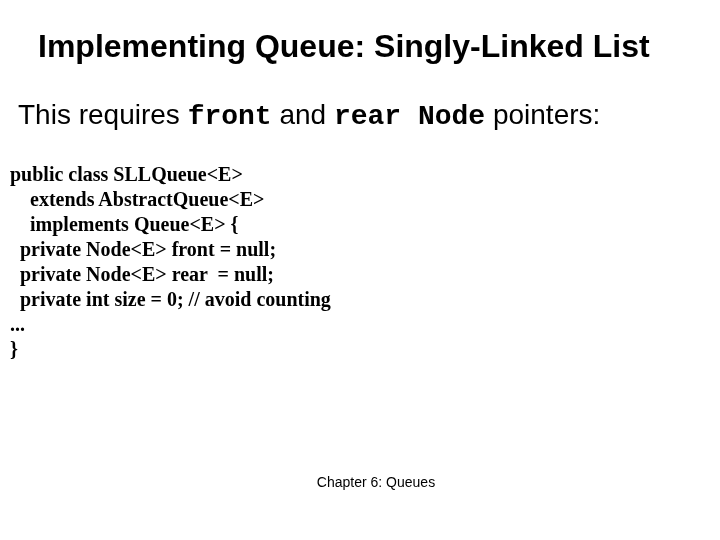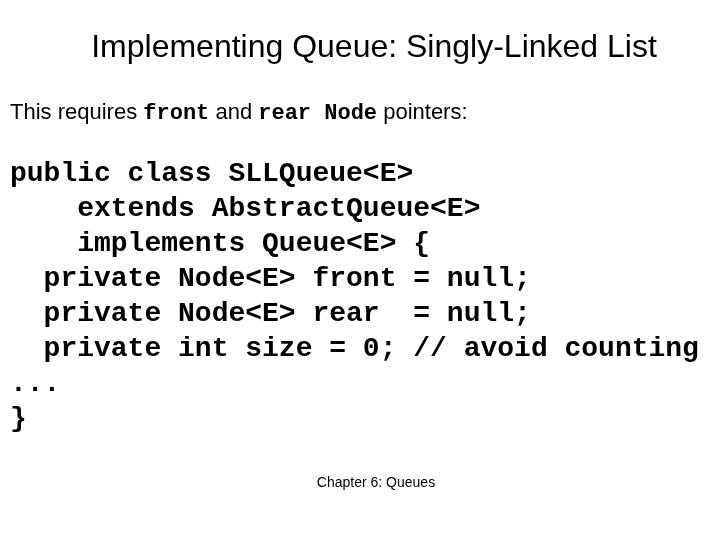--- a/index.html
+++ b/index.html
@@ -13,39 +13,39 @@
       overflow: hidden;
     }
     .slide {
       width: 100%;
       height: 100%;
       padding: 20px 10px 0 10px;
       position: relative;
     }
     .title {
       font-size: 32px;
-      font-weight: normal;
-      text-align: center;
+      font-weight: bold;
+      text-align: left;
       margin-left: 28px;
       margin-top: 8px;
       margin-bottom: 34px;
     }
     .intro {
-      font-size: 22px;
+      font-size: 28px;
       font-weight: normal;
       margin-bottom: 30px;
-      margin-left: 0;
+      margin-left: 8px;
     }
     .intro .mono {
       font-family: "Courier New", Courier, monospace;
       font-weight: bold;
     }
     .code {
-      font-family: Liberation Mono, monospace;
-      font-size: 28px;
+      font-family: Liberation Serif, serif;
+      font-size: 20px;
       font-weight: bold;
       white-space: pre;
       line-height: 1.25;
       margin-left: 0;
     }
     .footer {
       position: absolute;
       bottom: 50px;
       left: 16px;
       width: 100%;

